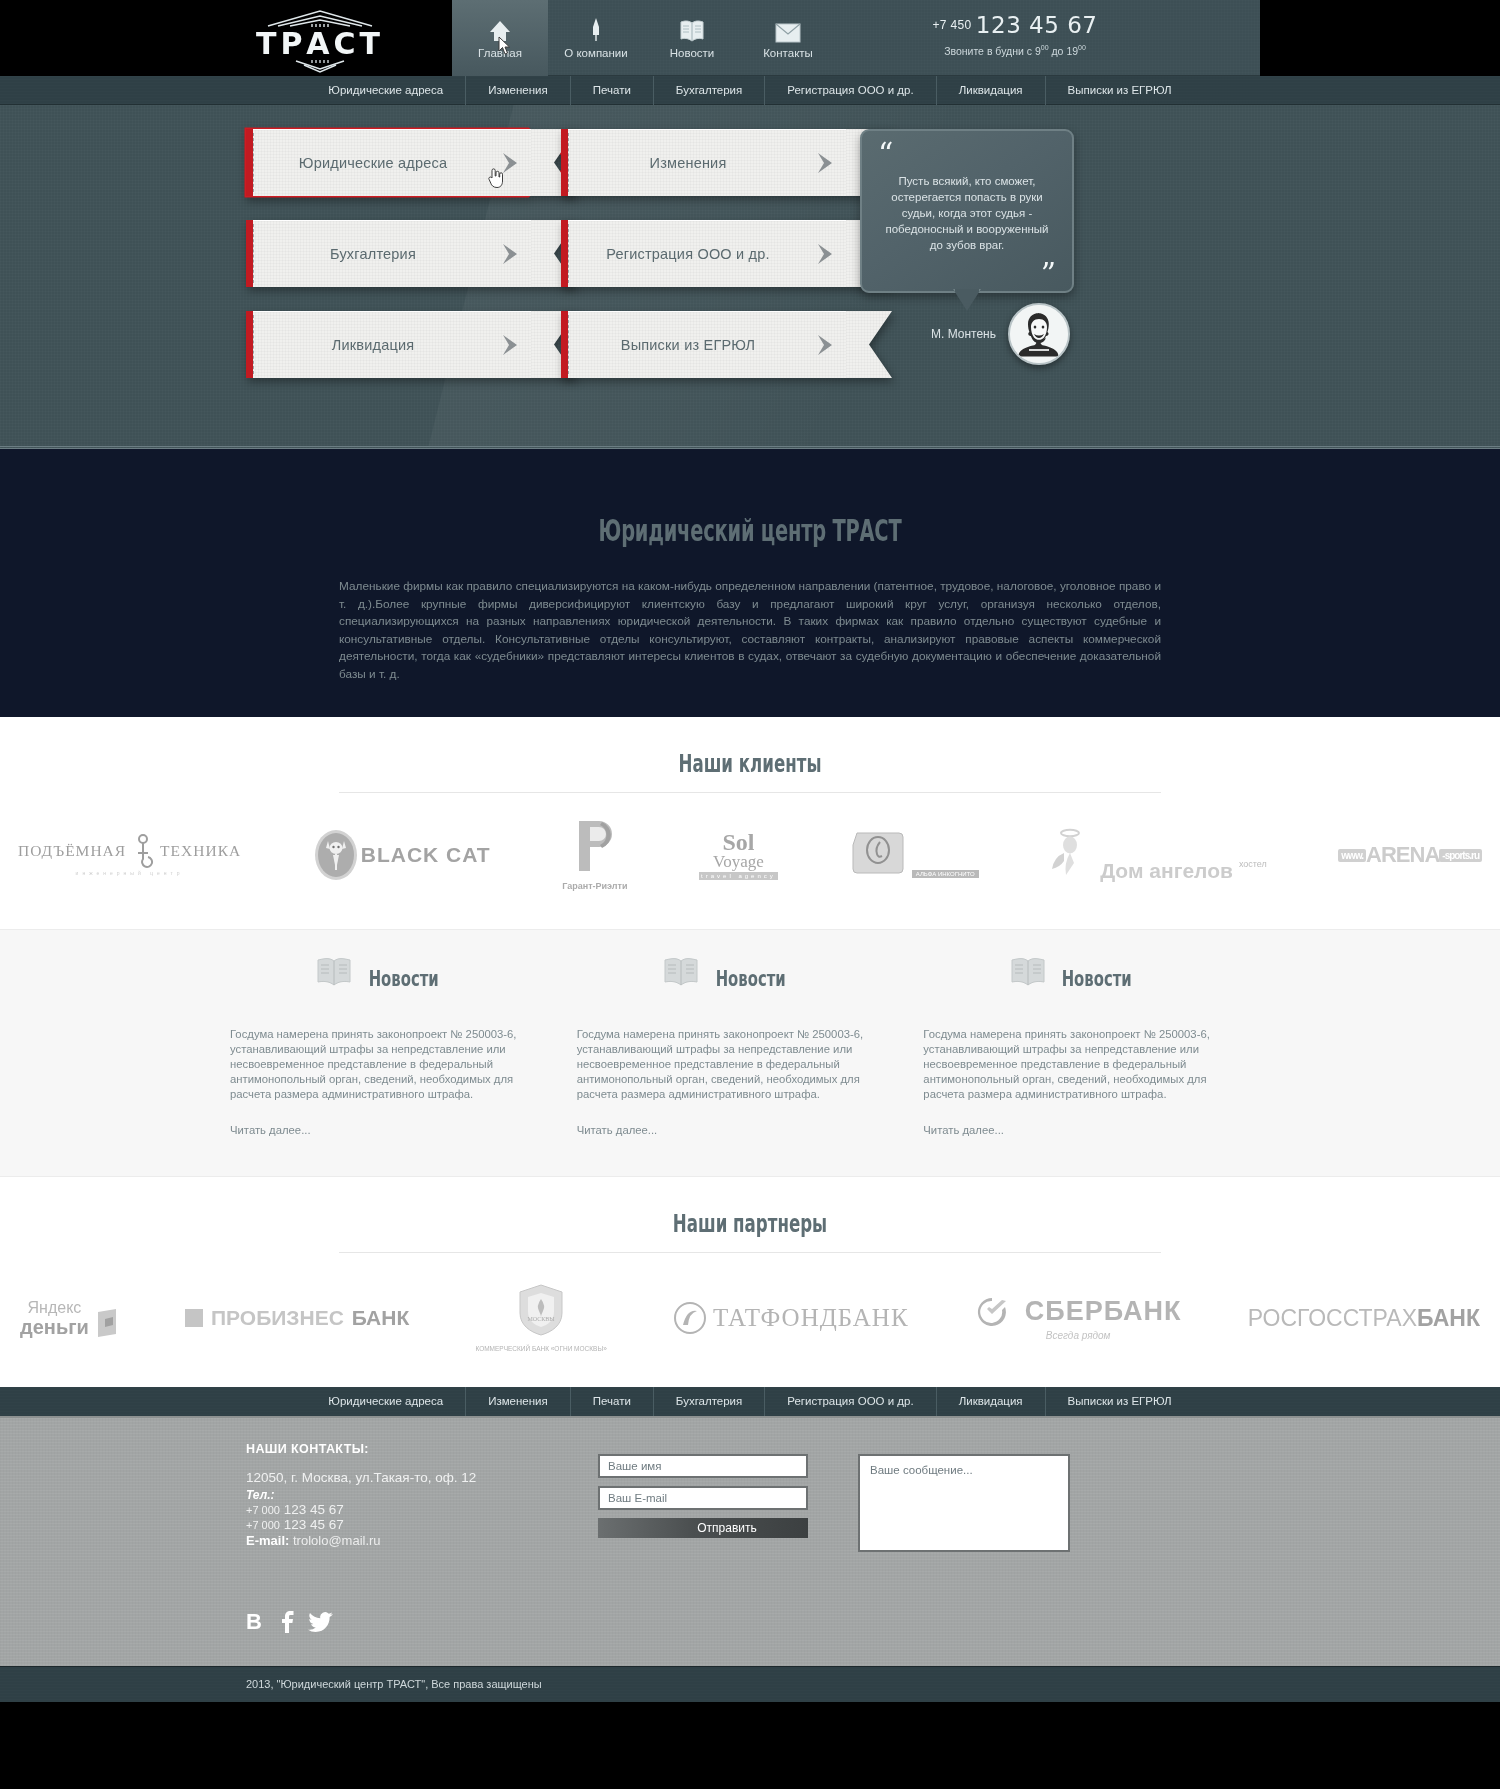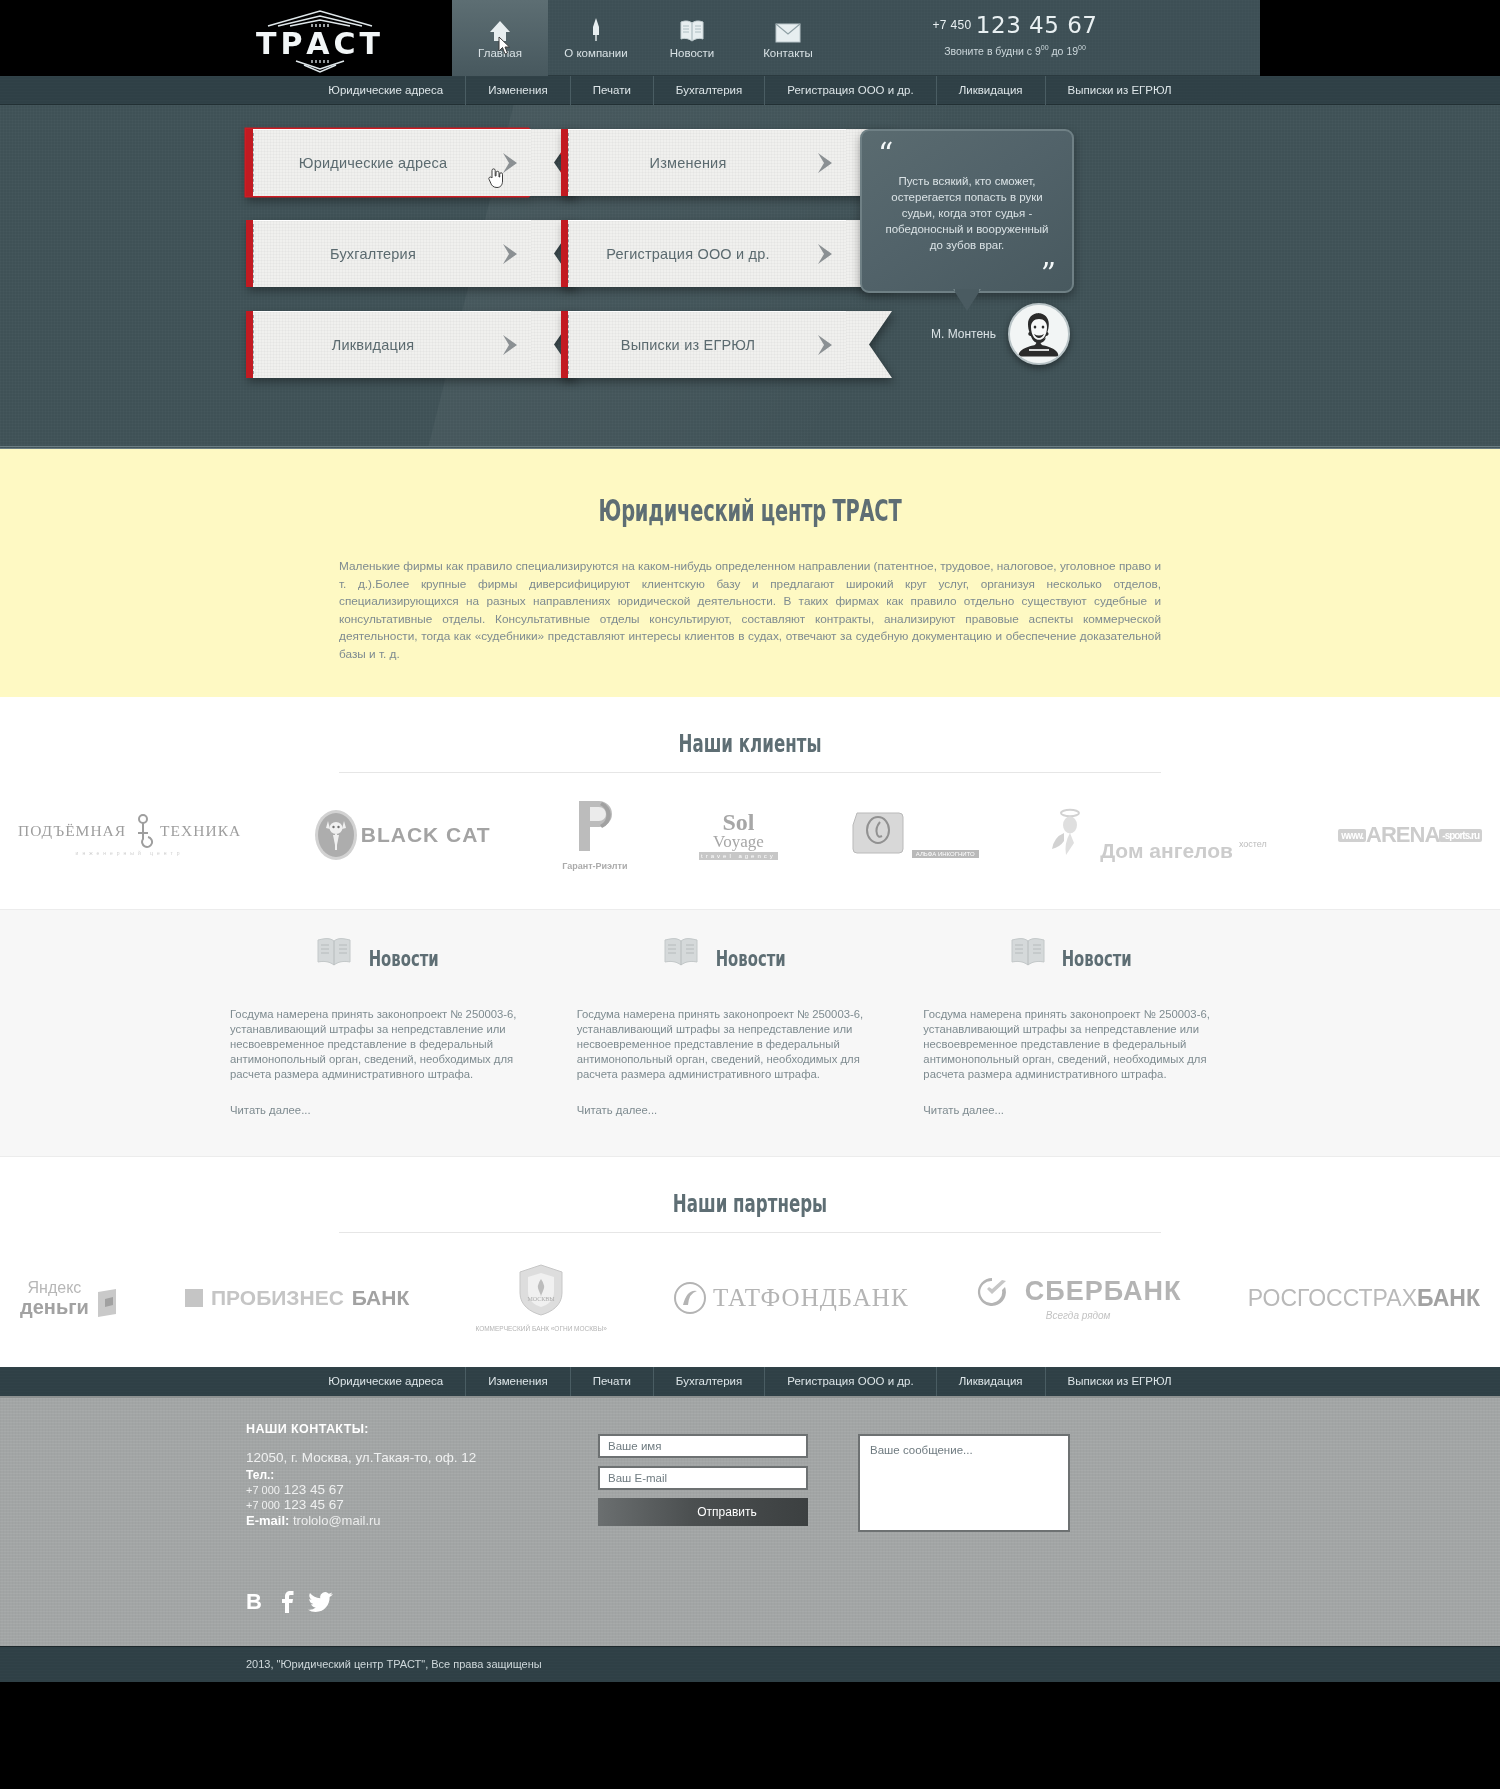--- a/index.html
+++ b/index.html
@@ -158,21 +158,21 @@
   }
   .portrait-wrap { position: absolute; left: 860px; top: 198px; width: 230px; display:flex; align-items:center; }
   .portrait-name { font-size: 12px; color:#dbe3e6; width: 148px; text-align: right; padding-right: 12px; }
   .portrait {
     width: 62px; height: 62px; border-radius: 50%; background: #e9eeef;
     border: 2px solid #b9c4c7; box-shadow: 0 3px 7px rgba(0,0,0,.4);
     overflow: hidden; position: relative;
   }
 
   
-  .about { background: #fef9c3; padding: 44px 0 34px; }
+  .about { background: #0f172a; padding: 64px 0 34px; }
   .h1 {
     text-align: center;
     font-family: "DejaVu Sans Condensed", "Liberation Sans Narrow", "Liberation Sans", sans-serif;
     font-weight: 700; font-size: 30px; color: #5e6e74; letter-spacing: -.3px;
     transform: scaleX(.72); transform-origin: center;
   }
   .about p {
     width: 822px; margin: 30px auto 0; font-size: 11.8px; line-height: 17.5px;
     color: #7e8b90; text-align: justify;
   }
@@ -261,37 +261,37 @@
     position: relative; height: 250px; background: #a2a5a5;
     background-image:
       linear-gradient(rgba(255,255,255,.05) 1px, transparent 1px),
       linear-gradient(90deg, rgba(0,0,0,.02) 1px, transparent 1px);
     background-size: 3px 3px;
     border-top: 2px solid #8d9191;
   }
   .contacts { position:absolute; left:246px; top:24px; color:#fff; }
   .contacts .ttl { font-size:12.5px; font-weight:700; letter-spacing:.4px; }
   .contacts .addr { font-size:13.5px; color:#f0f1f1; margin-top:14px; }
-  .contacts .tel-lb { font-size:12px; font-weight:700; margin-top:3px; }
+  .contacts .tel-lb { font-size:12px; font-weight:700; margin-top:3px;font-style:italic; }
   .contacts .tel { font-size:13.5px; color:#f0f1f1; }
   .contacts .tel small { font-size:11px; }
   .contacts .mail { font-size:13px; margin-top:1px; }
   .contacts .mail span { color:#eceded; }
   .socials { position:absolute; left:246px; top:192px; display:flex; gap:14px; align-items:center; }
   .socials .s { color:#fff; cursor:pointer; }
 
   .form { position:absolute; left:598px; top:36px; width:210px; }
   .form input[type=text] {
     width: 210px; height: 24px; border: 2px solid #6d7172; background:#fff;
     font-family:"Liberation Sans", sans-serif; font-size: 11.5px; color:#5d6a6e;
     padding: 8px 8px; outline: none; display:block; margin-bottom: 8px;
   }
   .form input::placeholder { color:#6f7b80; opacity:1; }
   .btn-send {
-    width: 210px; height: 28px; border: none; cursor:pointer;
+    width: 210px; height: 20px; border: none; cursor:pointer;
     background: linear-gradient(90deg,#6b6f70 0%, #4b4f50 45%, #3c4041 100%);
     color:#fff; font-family:"Liberation Sans", sans-serif; font-size:12px;
     display:block; margin-top: 6px; padding-left: 48px;
   }
   .msgbox {
     position:absolute; left:858px; top:36px; width:212px; height:98px;
     border:2px solid #6d7172; background:#fff;
     font-family:"Liberation Sans", sans-serif; font-size:11.5px; color:#6f7b80;
     padding: 8px 10px; resize:none; outline:none;
   }

